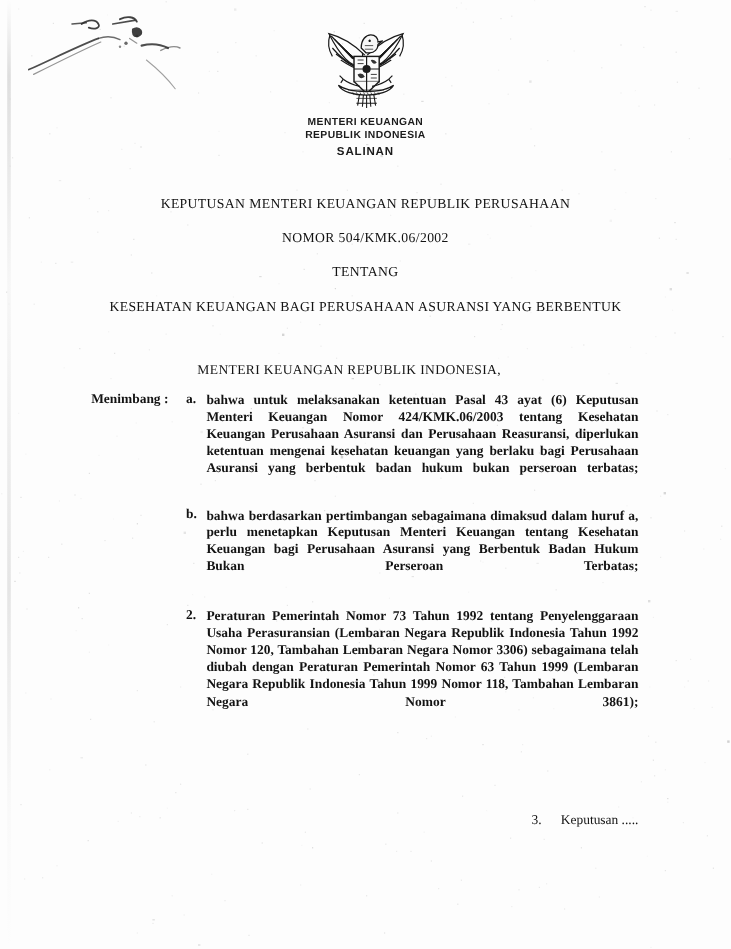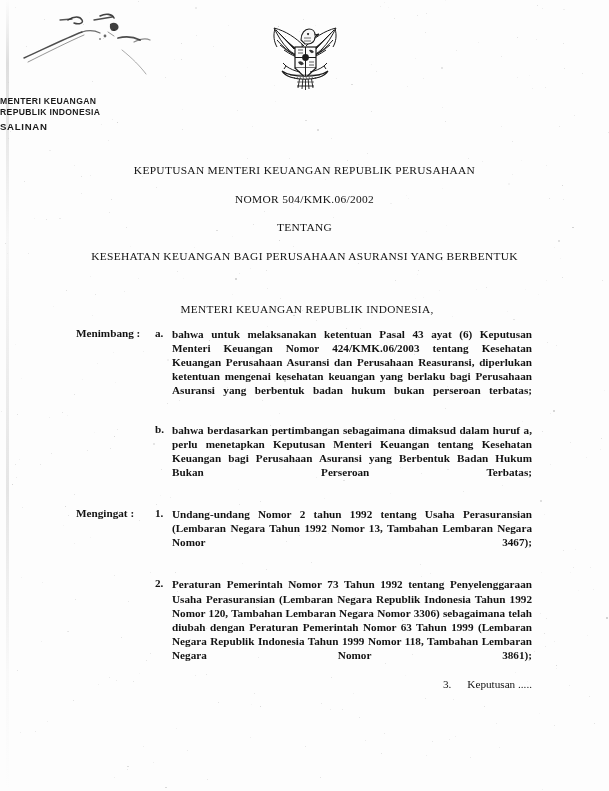--- a/index.html
+++ b/index.html
@@ -76,21 +76,21 @@
     width: 82px;
     height: 80px;
   }
 
   
   .kop {
     position: absolute;
     left: 0;
     top: 96px;
     width: 609px;
-    text-align: left;
+    text-align: center;
     font-family: "Liberation Sans", "DejaVu Sans", sans-serif;
     font-weight: bold;
     font-size: 8.6px;
     letter-spacing: .35px;
     line-height: 11.4px;
     color: #1b1b1b;
   }
   .kop .salinan {
     font-size: 9.6px;
     letter-spacing: .7px;
@@ -115,21 +115,21 @@
   .gap-l { margin-top: 16px; }
   .gap-m { margin-top: 15px; }
   .title-subject {
     margin-top: 15px;
     line-height: 14.5px;
   }
 
   
   .addressee {
     position: absolute;
-    left: 16px;
+    left: 0;
     top: 303px;
     width: 582px;
     text-align: center;
     font-size: 11.3px;
     letter-spacing: .3px;
     color: #131313;
   }
 
   
   .clauses {
@@ -317,25 +317,20 @@
       <span class="clause-marker">a.</span>
       <div class="clause-body">bahwa untuk melaksanakan ketentuan Pasal 43 ayat (6) Keputusan Menteri Keuangan Nomor 424/KMK.06/2003 tentang Kesehatan Keuangan Perusahaan Asuransi dan Perusahaan Reasuransi, diperlukan ketentuan mengenai kesehatan keuangan yang berlaku bagi Perusahaan Asuransi yang berbentuk badan hukum bukan perseroan terbatas;</div>
     </div>
 
     <div class="clause-row row-gap-b">
       <span class="clause-label"></span>
       <span class="clause-marker">b.</span>
       <div class="clause-body">bahwa berdasarkan pertimbangan sebagaimana dimaksud dalam huruf a, perlu menetapkan Keputusan Menteri Keuangan tentang Kesehatan Keuangan bagi Perusahaan Asuransi yang Berbentuk Badan Hukum Bukan Perseroan Terbatas;</div>
     </div>
 
-    <div class="clause-row row-gap-c">
-      <span class="clause-label">Mengingat :</span>
-      <span class="clause-marker">1.</span>
-      <div class="clause-body">Undang-undang Nomor 2 tahun 1992 tentang Usaha Perasuransian (Lembaran Negara Tahun 1992 Nomor 13, Tambahan Lembaran Negara Nomor 3467);</div>
-    </div>
 
     <div class="clause-row row-gap-d">
       <span class="clause-label"></span>
       <span class="clause-marker">2.</span>
       <div class="clause-body">Peraturan Pemerintah Nomor 73 Tahun 1992 tentang Penyelenggaraan Usaha Perasuransian (Lembaran Negara Republik Indonesia Tahun 1992 Nomor 120, Tambahan Lembaran Negara Nomor 3306) sebagaimana telah diubah dengan Peraturan Pemerintah Nomor 63 Tahun 1999 (Lembaran Negara Republik Indonesia Tahun 1999 Nomor 118, Tambahan Lembaran Negara Nomor 3861);</div>
     </div>
 
   </div>
 
   <div class="continuation">

